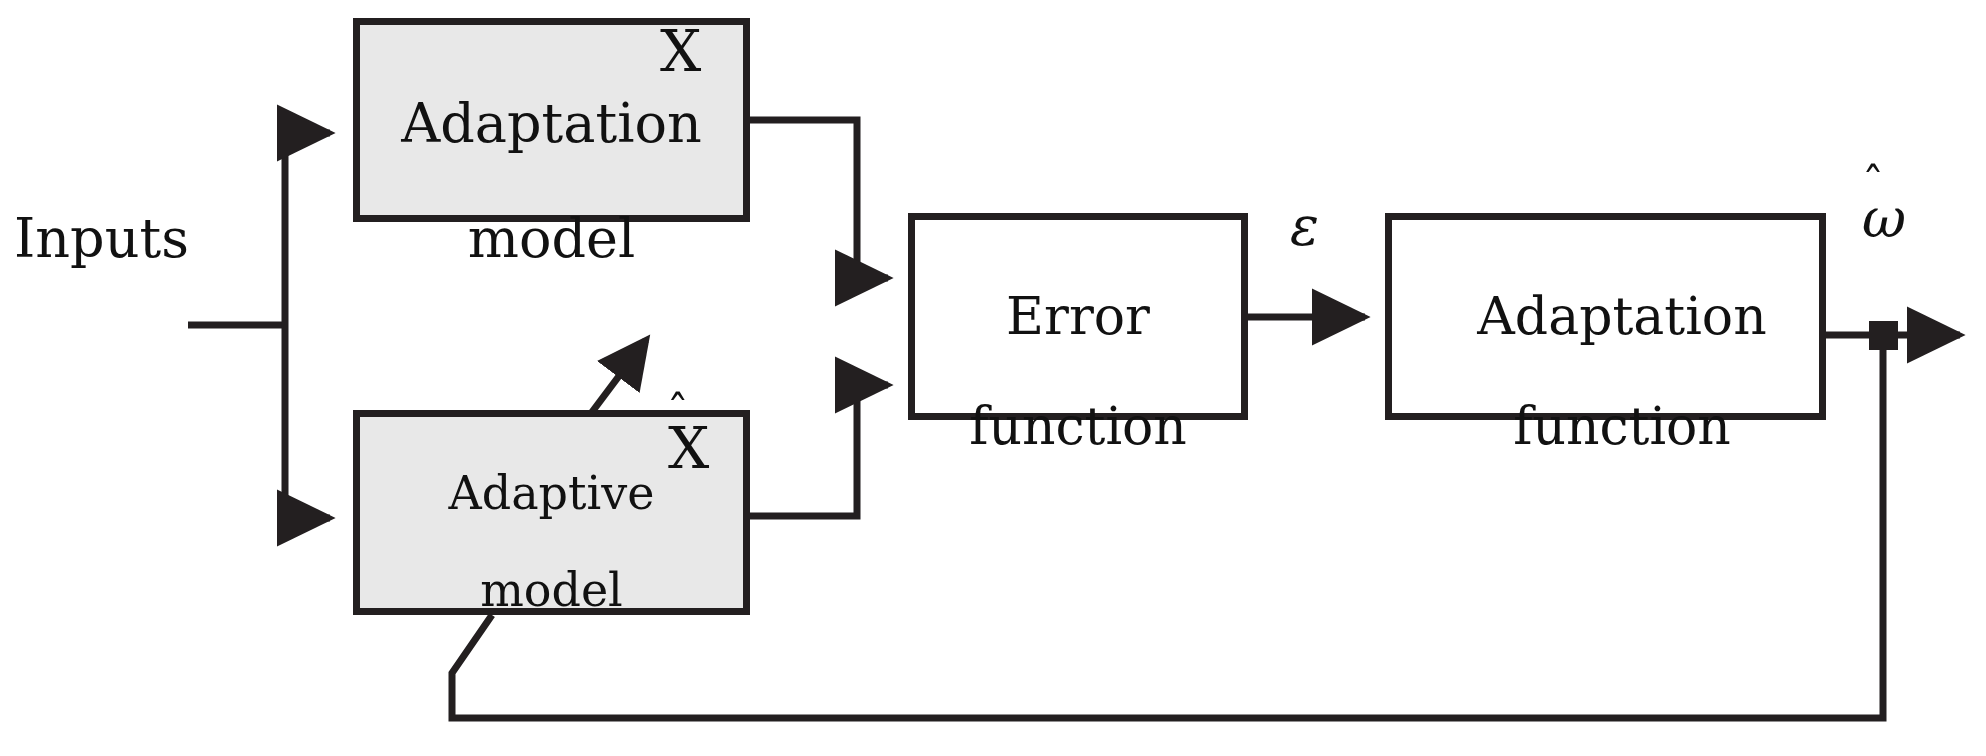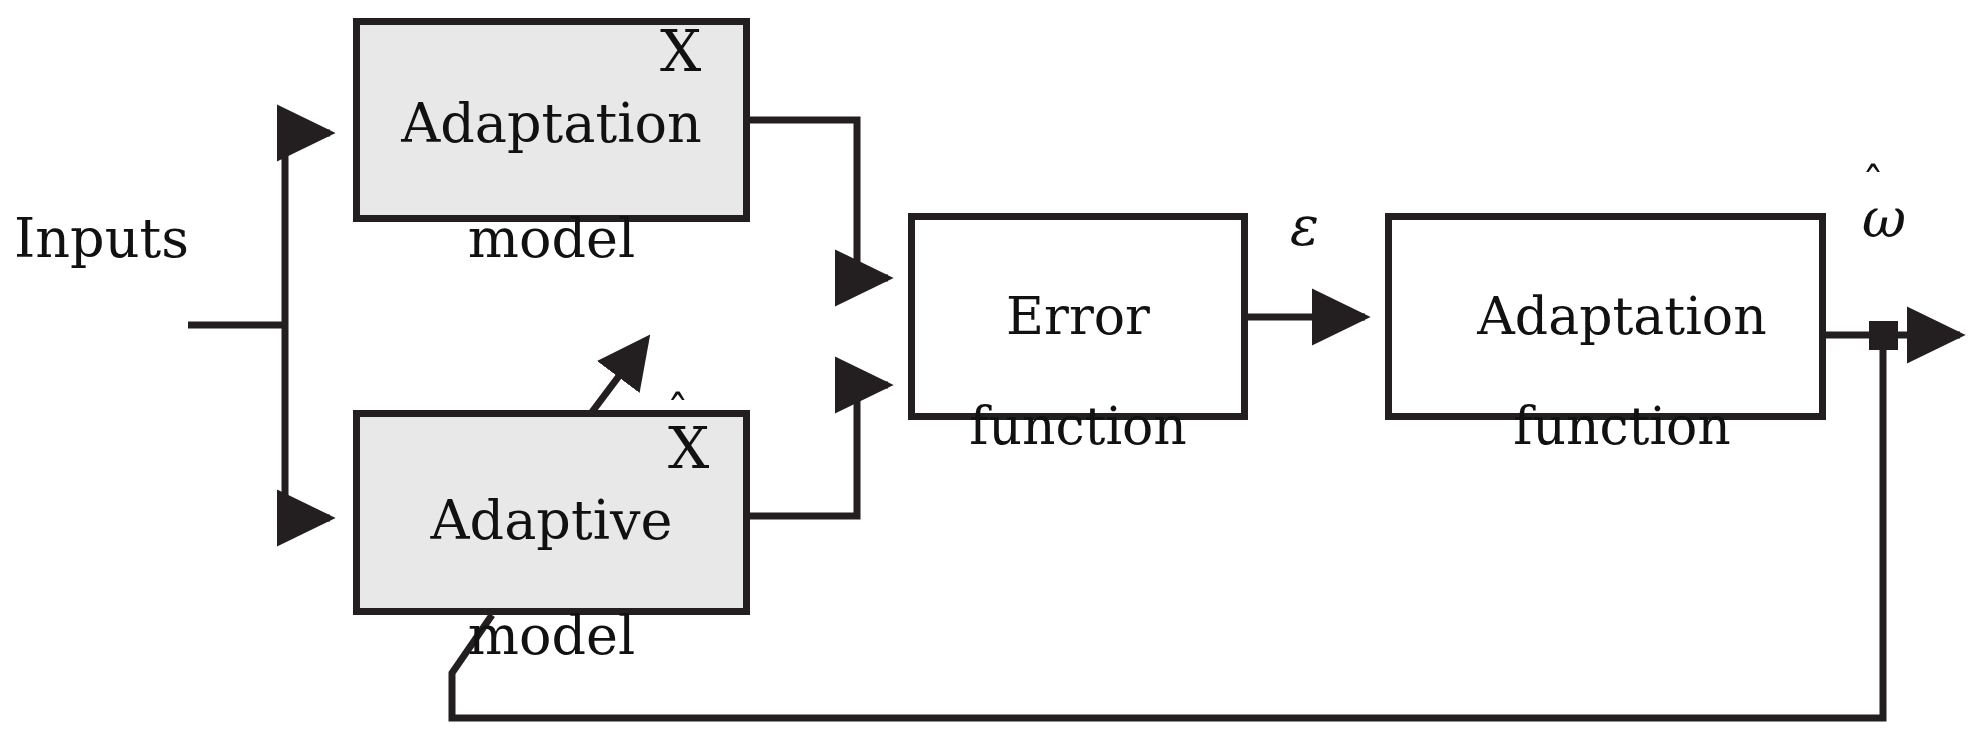--- a/index.html
+++ b/index.html
@@ -103,21 +103,21 @@
     </g>
 
     <rect x="1869" y="321" width="29" height="29" fill="#231f20"></rect>
   </svg>
 
   <div class="blk-label" style="left:353px; top:38px; width:397px; font-size:54px;">
     <div>Adaptation</div>
     <div>model</div>
   </div>
 
-  <div class="blk-label" style="left:353px; top:435px; width:397px; font-size:54px;">
+  <div class="blk-label" style="left:353px; top:420px; width:397px; font-size:46px;">
     <div>Adaptive</div>
     <div>model</div>
   </div>
 
   <div class="blk-label" style="left:908px; top:234px; width:340px; font-size:52px;text-align:center;">
     <div>Error</div>
     <div>function</div>
   </div>
 
   <div class="blk-label" style="left:1385px; top:234px; width:474px; font-size:52px;">

